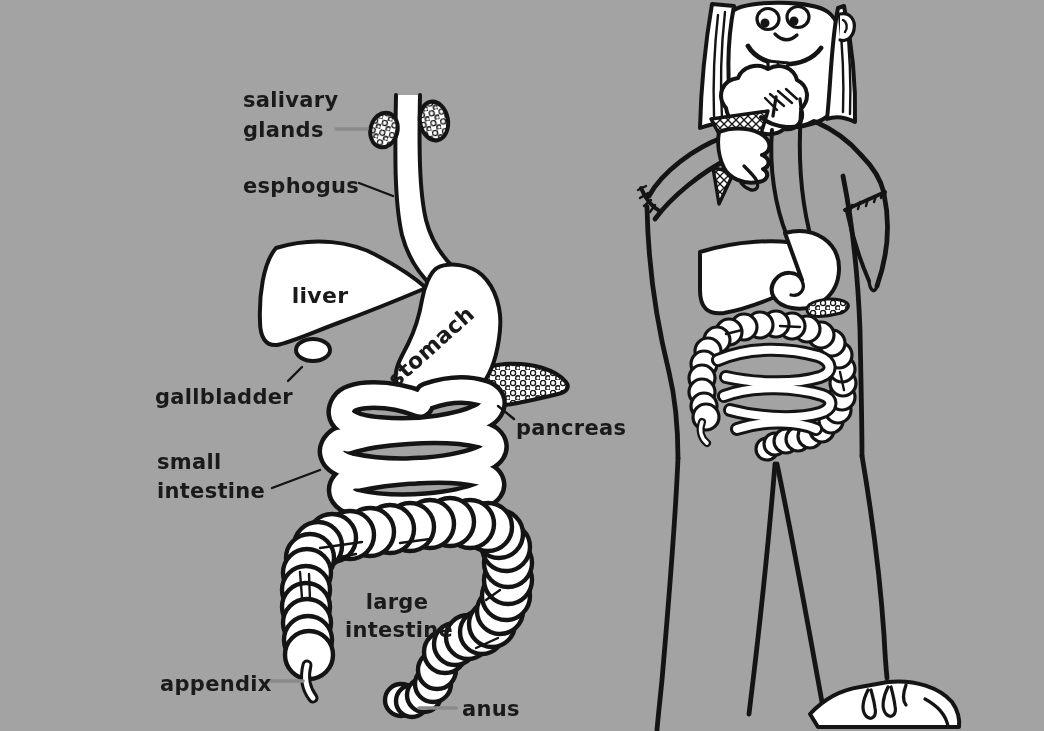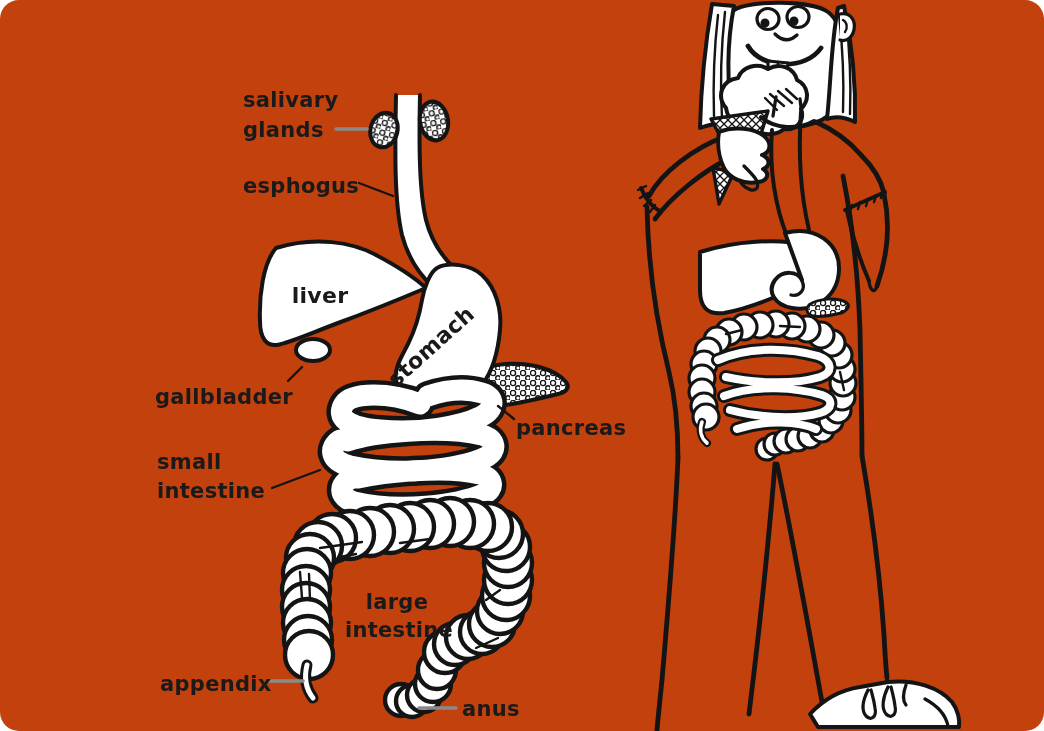--- a/index.html
+++ b/index.html
@@ -1,17 +1,17 @@
 <!DOCTYPE html>
 <html><head>
 <meta charset="utf-8">
 <style>
   html,body{margin:0;padding:0;background:#fff;}
-  .canvas{position:relative;width:1044px;height:731px;background:#c2410c;overflow:hidden;
-          font-family:"DejaVu Sans","Liberation Sans",sans-serif;border-radius:19px;}
+  .canvas{position:relative;width:1044px;height:731px;background:#a3a3a3;overflow:hidden;
+          font-family:"DejaVu Sans","Liberation Sans",sans-serif;}
   svg{display:block;}
   
   .s   {fill:none;stroke:#141414;stroke-width:4;stroke-linecap:round;stroke-linejoin:round;}
   .s2  {fill:none;stroke:#141414;stroke-width:2.4;stroke-linecap:round;}
   .s3  {fill:none;stroke:#141414;stroke-width:3.3;stroke-linecap:round;stroke-linejoin:round;}
   .s5  {fill:none;stroke:#141414;stroke-width:4.8;stroke-linecap:round;stroke-linejoin:round;}
   .w   {fill:#ffffff;stroke:#141414;stroke-width:4;stroke-linecap:round;stroke-linejoin:round;}
   .w3  {fill:#ffffff;stroke:#141414;stroke-width:3.2;stroke-linecap:round;stroke-linejoin:round;}
   .fillw{fill:#ffffff;stroke:none;}
   .ink {fill:#141414;stroke:none;}

